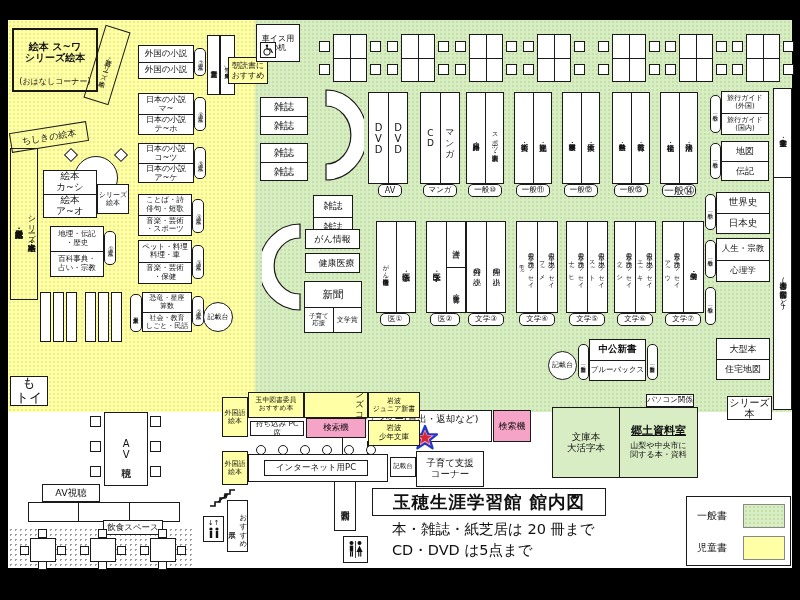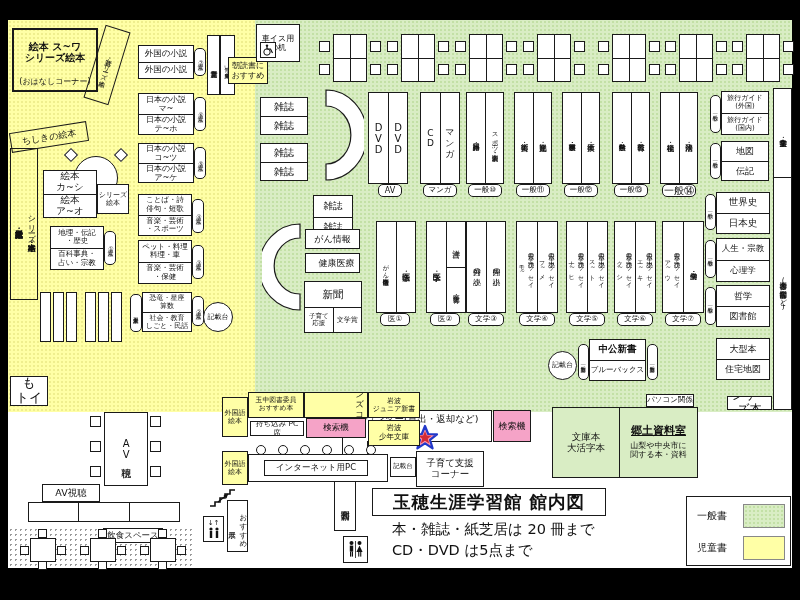--- a/index.html
+++ b/index.html
@@ -110,21 +110,21 @@
   <div class="b pill vt" style="left:192px;top:199px;width:12px;height:34px;font-size:6px;">児童④</div>
 
   <div class="b rows" style="left:138px;top:240px;width:54px;height:44px;font-size:7.5px;">
     <div>ペット・料理
 料理・車</div>
     <div>音楽・芸術
 ・保健</div>
   </div>
   <div class="b pill vt" style="left:192px;top:245px;width:12px;height:34px;font-size:6px;">児童③</div>
 
-  <div class="b rows" style="left:50px;top:226px;width:54px;height:44px;font-size:7.5px;">
+  <div class="b rows" style="left:50px;top:226px;width:54px;height:51px;font-size:7.5px;">
     <div>地理・伝記
 ・歴史</div>
     <div>百科事典・
 占い・宗教</div>
   </div>
   <div class="b pill vt" style="left:104px;top:231px;width:12px;height:34px;font-size:6px;">児童①</div>
 
   <div class="b pill vt" style="left:130px;top:294px;width:12px;height:38px;font-size:5.5px;">児童大型本</div>
   <div class="b rows" style="left:142px;top:292px;width:50px;height:40px;font-size:7px;">
     <div>恐竜・星座
@@ -259,24 +259,20 @@
   <div class="b rows" style="left:716px;top:192px;width:54px;height:42px;font-size:9.5px;">
     <div>世界史</div>
     <div>日本史</div>
   </div>
   <div class="b pill vt" style="left:705px;top:240px;width:11px;height:38px;font-size:5.5px;">一般⑱</div>
   <div class="b rows" style="left:716px;top:238px;width:54px;height:44px;font-size:8.5px;">
     <div>人生・宗教</div>
     <div>心理学</div>
   </div>
   <div class="b pill vt" style="left:705px;top:287px;width:11px;height:38px;font-size:5.5px;">一般⑲</div>
-  <div class="b rows" style="left:716px;top:285px;width:54px;height:42px;font-size:9px;">
-    <div>哲学</div>
-    <div>図書館</div>
-  </div>
   <div class="b rows" style="left:716px;top:338px;width:54px;height:42px;font-size:9px;">
     <div>大型本</div>
     <div>住宅地図</div>
   </div>
 
   <div class="b rows" style="left:773px;top:88px;width:19px;height:322px;">
     <div class="vt" style="font-size:7.5px;flex:0 0 88px;">文学全集・叢書</div>
     <div class="vt" style="font-size:7.5px;">参考図書(図鑑・辞書など)</div>
   </div>
 
@@ -343,21 +339,21 @@
   <div class="b pill" style="left:665px;top:313px;width:36px;height:13px;font-size:7.5px;">文学⑦</div>
 
   <div class="b circ" style="left:548px;top:351px;width:29px;height:29px;font-size:7px;">記載台</div>
   <div class="b pill vt" style="left:578px;top:344px;width:11px;height:36px;font-size:5.5px;">一般新書</div>
   <div class="b rows" style="left:589px;top:339px;width:57px;height:42px;">
     <div style="font-size:9.5px;font-weight:600;">中公新書</div>
     <div style="font-size:7.5px;">ブルーバックス</div>
   </div>
   <div class="b pill vt" style="left:647px;top:344px;width:11px;height:36px;font-size:5.5px;">一般新書</div>
   <div class="b" style="left:646px;top:394px;width:48px;height:13px;font-size:7.5px;">パソコン関係</div>
-  <div class="b" style="left:727px;top:396px;width:45px;height:14px;font-size:12px;">シリーズ本</div>
+  <div class="b" style="left:727px;top:396px;width:45px;height:24px;font-size:10px;">シリーズ本</div>
 
   <div class="b" style="left:342px;top:410px;width:150px;height:32px;font-size:9.5px;align-items:flex-start;padding-top:3px;">カウンター(貸出・返却など)</div>
   <div class="b" style="left:342px;top:441px;width:26px;height:27px;border-top:none;"></div>
   <svg class="abs" style="left:411px;top:424px;" width="28" height="28" viewBox="0 0 28 28">
     <polygon points="14,2 17.2,10 26,10.4 19,15.8 21.6,24.4 14,19.4 6.4,24.4 9,15.8 2,10.4 10.8,10" fill="#ff96ad" stroke="#2238c9" stroke-width="2.2" stroke-linejoin="round"></polygon>
     <polygon points="14,7 15.8,11.6 20.6,11.8 16.8,14.8 18.2,19.5 14,16.8 9.8,19.5 11.2,14.8 7.4,11.8 12.2,11.6" fill="#d42a35"></polygon>
   </svg>
   <div class="b pf" style="left:493px;top:410px;width:38px;height:32px;font-size:9px;">検索機</div>
 
   <div class="b cols gf" style="left:552px;top:407px;width:146px;height:71px;">
@@ -444,21 +440,21 @@
         <circle cx="4" cy="2" r="1.6" fill="#111"></circle>
         <rect x="2.8" y="4" width="2.4" height="7" fill="#111"></rect>
         <circle cx="10" cy="2" r="1.6" fill="#111"></circle>
         <rect x="8.8" y="4" width="2.4" height="7" fill="#111"></rect>
       </svg>
   </div>
   <div class="b vt" style="left:227px;top:500px;width:21px;height:52px;font-size:7.5px;line-height:1.5;">おすすめ
 展示</div>
 
   <div class="abs dots" style="left:8px;top:527px;width:184px;height:41px;"></div>
-  <div class="b" style="left:103px;top:520px;width:60px;height:15px;font-size:8.5px;margin-top:8px;">飲食スペース</div>
+  <div class="b" style="left:103px;top:520px;width:60px;height:15px;font-size:8.5px;">飲食スペース</div>
   <div class="dtable" style="left:30px;top:538px;"></div>
   <div class="schair" style="left:38px;top:529px;"></div>
     <div class="schair" style="left:20px;top:546px;"></div>
     <div class="schair" style="left:57px;top:546px;"></div>
     <div class="schair" style="left:38px;top:561px;"></div>
   <div class="dtable" style="left:90px;top:538px;"></div>
   <div class="schair" style="left:98px;top:529px;"></div>
     <div class="schair" style="left:80px;top:546px;"></div>
     <div class="schair" style="left:117px;top:546px;"></div>
     <div class="schair" style="left:98px;top:561px;"></div>

